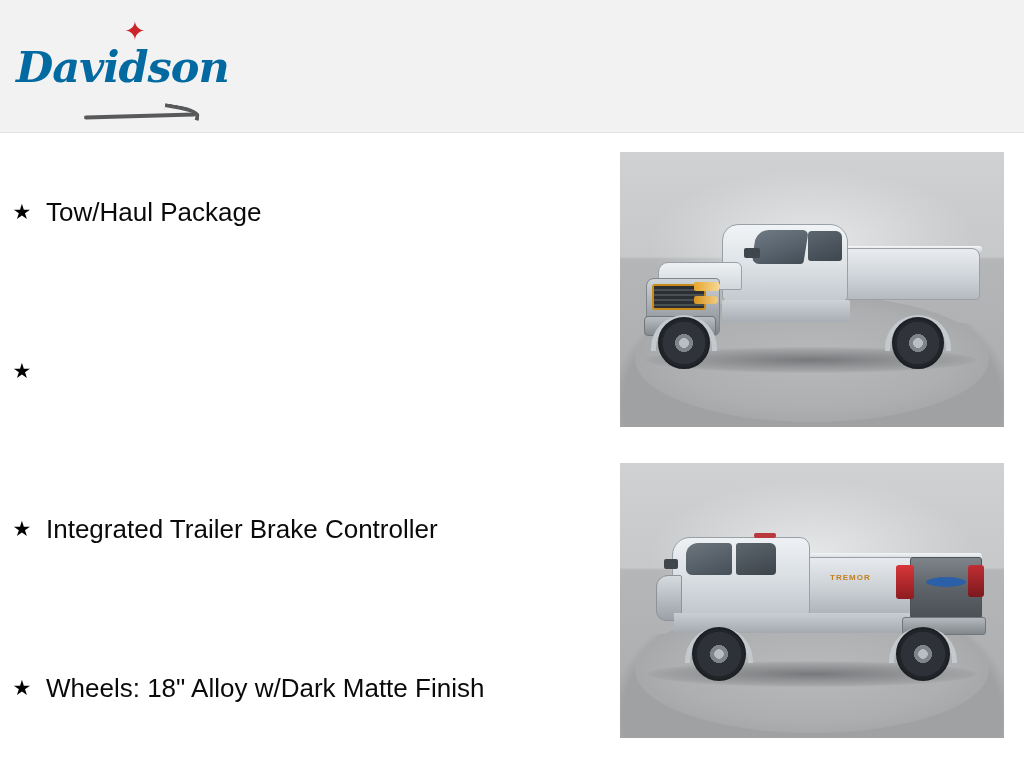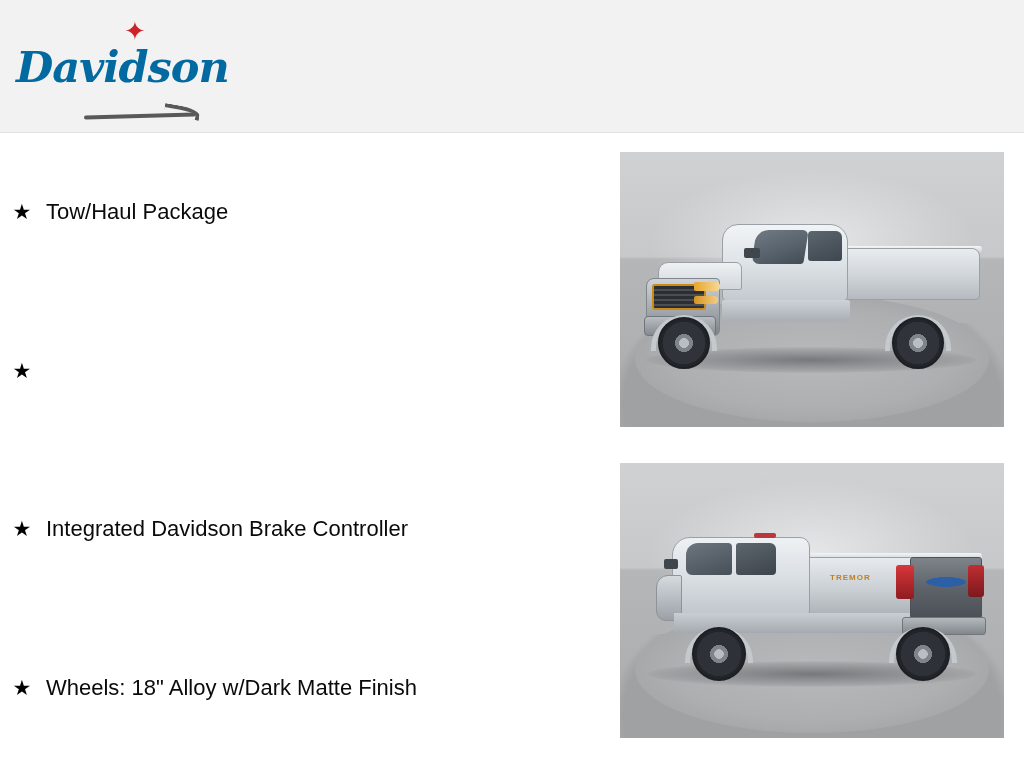--- a/index.html
+++ b/index.html
@@ -119,21 +119,21 @@
   }
   .feature .bullet {
     font-size: 21px;
     line-height: 30px;
     color: #000;
     width: 20px;
     text-align: center;
     flex: none;
   }
   .feature .label {
-    font-size: 22px;
+    font-size: 26px;
     line-height: 30px;
     color: #0a0a0a;
   }
   .f0 { top: 64px; }
   .f1 { top: 223px; }
   .f2 { top: 381px; }
   .f3 { top: 540px; }
 
   
   .photo {
@@ -400,21 +400,21 @@
       <span class="bullet">★</span>
       <span class="label">Tow/Haul Package</span>
     </div>
 
     <div class="feature f1">
       <span class="bullet">★</span>
     </div>
 
     <div class="feature f2">
       <span class="bullet">★</span>
-      <span class="label">Integrated Davidson Brake Controller</span>
+      <span class="label">Integrated Trailer Brake Controller</span>
     </div>
 
     <div class="feature f3">
       <span class="bullet">★</span>
       <span class="label">Wheels: 18" Alloy w/Dark Matte Finish</span>
     </div>
   </div>
 
   <div class="photo photo-top">
     <div class="studio"></div>

